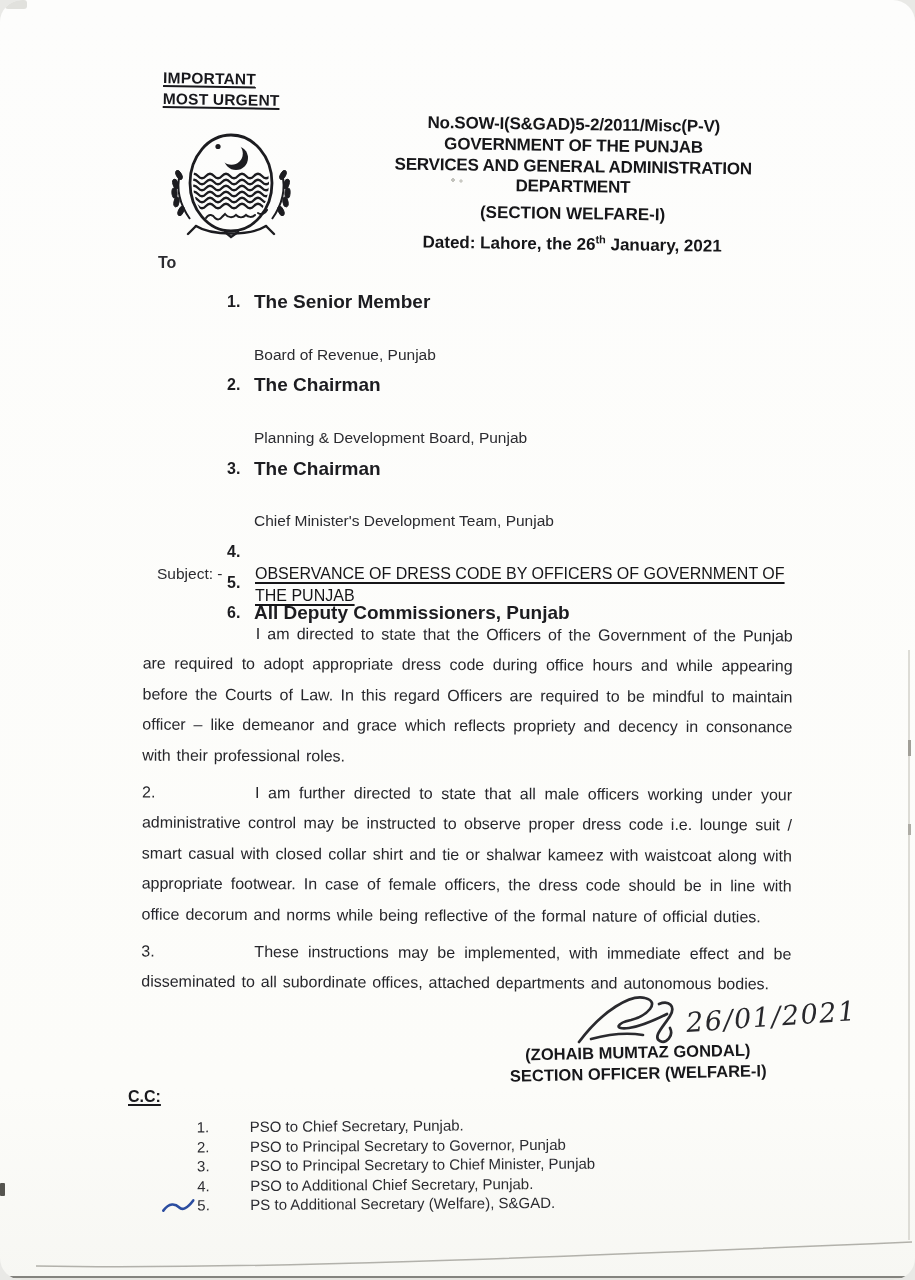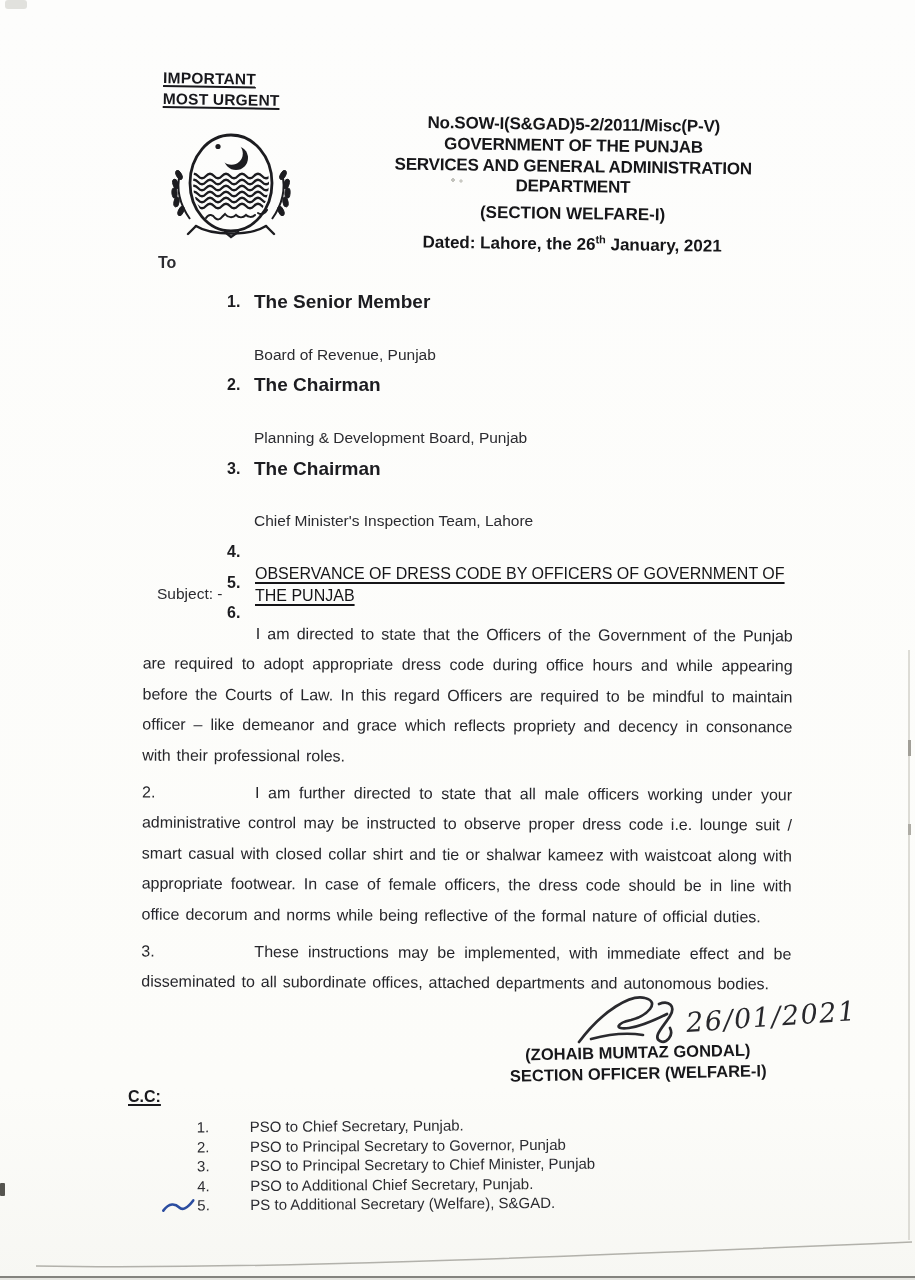--- a/index.html
+++ b/index.html
@@ -6,20 +6,21 @@
   body{
     width:915px;height:1280px;
     background:#e9e9e6;
     font-family:"Liberation Sans","DejaVu Sans",sans-serif;
     -webkit-font-smoothing:antialiased;
   }
   .page{
     position:relative;width:915px;height:1280px;overflow:hidden;
     background:linear-gradient(180deg,#fdfdfc 0%,#fcfcf9 85%,#f7f7f3 100%);
     color:#232327;
+    border-radius:22px;
   }
   
   .smudge-top-left{position:absolute;left:5px;top:0;width:22px;height:9px;background:#d9d9d4;border-radius:3px;opacity:.8;}
   .mark-bottom-left{position:absolute;left:0;top:1183px;width:5px;height:13px;background:#55544f;border-radius:1px;}
   .edge-right{position:absolute;left:908px;top:650px;width:2px;height:590px;background:#dddcd6;}
   .edge-right-dash1{position:absolute;left:908px;top:740px;width:3px;height:16px;background:#a19f98;}
   .edge-right-dash2{position:absolute;left:908px;top:824px;width:3px;height:11px;background:#aeaca5;}
   .page-curl-line{position:absolute;left:0;top:1236px;width:915px;height:34px;}
   .bottom-edge{position:absolute;left:0;top:1276px;width:915px;height:2px;background:#84837e;}
   .bottom-below{position:absolute;left:0;top:1278px;width:915px;height:2px;background:#e6e6e1;}
@@ -42,21 +43,21 @@
   .letterhead .date{font-weight:bold;font-size:17px;margin-top:9px;}
   .letterhead sup{font-size:11px;}
   
   .to{position:absolute;left:158px;top:254px;font-size:16px;color:#2b2b30;font-weight:bold;}
   .addressees{position:absolute;left:227px;top:292px;width:520px;}
   .addr-item{display:flex;margin-bottom:10.3px;}
   .addr-num{width:27px;font-weight:bold;font-size:16px;line-height:20.5px;color:#1c1c20;}
   .addr-title{font-weight:bold;font-size:19px;line-height:20.5px;color:#1c1c20;}
   .addr-sub{font-size:15.5px;line-height:20.5px;color:#2b2b30;margin-top:32px;}
   
-  .subject-label{position:absolute;left:157px;top:565px;font-size:15.5px;color:#2b2b30;margin-top:20px;}
+  .subject-label{position:absolute;left:157px;top:565px;font-size:15.5px;color:#2b2b30;}
   .subject-text{position:absolute;left:255px;top:563px;width:537px;
     font-weight:normal;font-size:16px;line-height:21.5px;color:#151518;
     text-decoration:underline;text-decoration-thickness:2px;text-underline-offset:3px;}
   
   .body-text{position:absolute;left:142px;top:620px;width:650px;transform:rotate(0.25deg);}
   .body-text p{position:relative;margin:0 0 7px 0;text-align:justify;text-indent:113px;
     font-size:16px;line-height:30.4px;color:#26262b;word-spacing:1.5px;}
   .body-text .pnum{position:absolute;left:0;top:0;text-indent:0;}
   
   .sig-svg{position:absolute;left:573px;top:992px;}
@@ -163,31 +164,34 @@
       <div class="addr-num">2.</div>
       <div>
           <div class="addr-title">The Chairman</div>
            <div class="addr-sub">Planning &amp; Development Board, Punjab</div>
         </div>
     </div>
     <div class="addr-item">
       <div class="addr-num">3.</div>
       <div>
           <div class="addr-title">The Chairman</div>
-           <div class="addr-sub">Chief Minister's Inspection Team, Lahore</div>
+           <div class="addr-sub">Chief Minister's Development Team, Punjab</div>
         </div>
     </div>
     <div class="addr-item">
       <div class="addr-num">4.</div>
     </div>
     <div class="addr-item">
       <div class="addr-num">5.</div>
     </div>
     <div class="addr-item">
       <div class="addr-num">6.</div>
+      <div>
+          <div class="addr-title">All Deputy Commissioners, Punjab</div>
+        </div>
     </div>
   </div>
 
   <div class="subject-label">Subject: -</div>
   <div class="subject-text">OBSERVANCE OF DRESS CODE BY OFFICERS OF GOVERNMENT OF THE PUNJAB</div>
 
   <div class="body-text">
     <p><span class="pnum"></span><span>I am directed to state that the Officers of the Government of the Punjab are required to adopt appropriate dress code during office hours and while appearing before the Courts of Law. In this regard Officers are required to be mindful to maintain officer – like demeanor and grace which reflects propriety and decency in consonance with their professional roles.</span></p>
     <p><span class="pnum">2.</span><span>I am further directed to state that all male officers working under your administrative control may be instructed to observe proper dress code i.e. lounge suit / smart casual with closed collar shirt and tie or shalwar kameez with waistcoat along with appropriate footwear. In case of female officers, the dress code should be in line with office decorum and norms while being reflective of the formal nature of official duties.</span></p>
     <p><span class="pnum">3.</span><span>These instructions may be implemented, with immediate effect and be disseminated to all subordinate offices, attached departments and autonomous bodies.</span></p>

